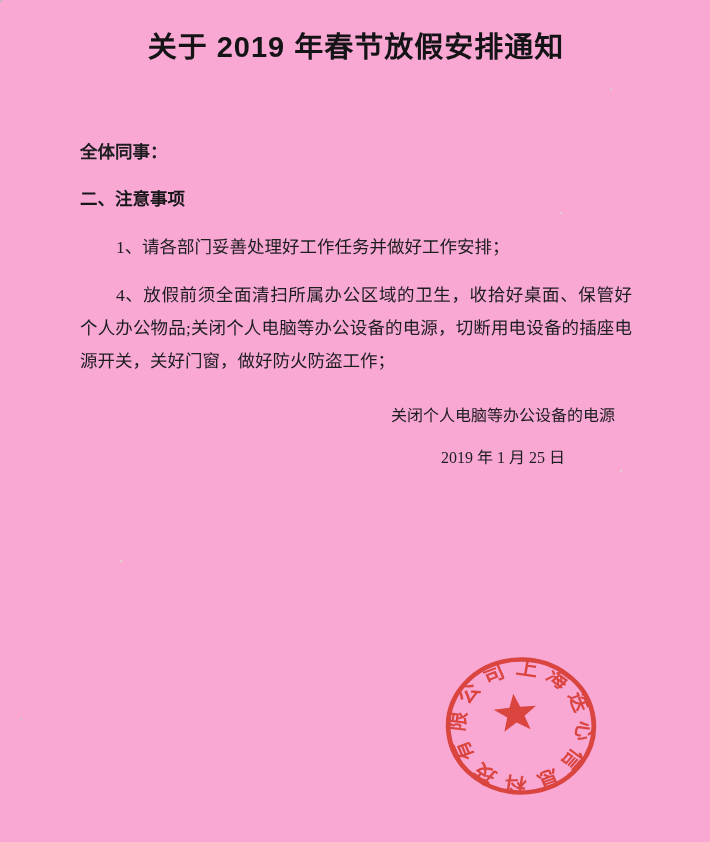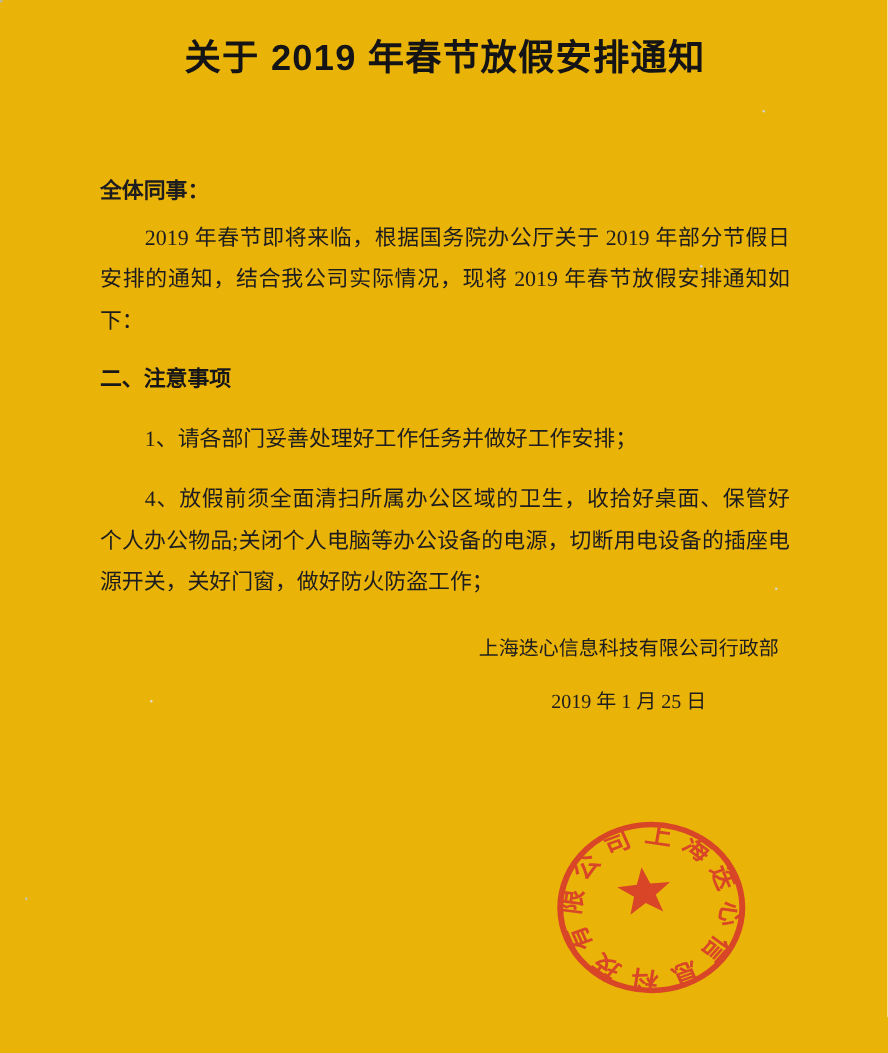--- a/index.html
+++ b/index.html
@@ -1,20 +1,20 @@
 <!DOCTYPE html>
 <html lang="zh-CN"><head>
 <meta charset="utf-8">
 <style>
   html,body{margin:0;padding:0;background:#ffffff;}
   .page{
     position:relative;
     width:710px;height:842px;
     margin:0 auto;
-    background:#eab308;
+    background:#f9a8d4;
     overflow:hidden;
     color:#1d1d20;
     font-family:"Liberation Serif","DejaVu Serif",serif;
   }
   .doc{
     position:relative;
     box-sizing:border-box;
     width:100%;height:100%;
     padding:14px 78px 0 80px;
   }
@@ -77,29 +77,28 @@
 
 <div class="page">
   <div class="speck"></div>
 
   <div class="doc">
 
     <h1 class="title">关于 2019 年春节放假安排通知</h1>
 
     <p class="salutation">全体同事：</p>
 
-    <p class="para">2019 年春节即将来临，根据国务院办公厅关于 2019 年部分节假日安排的通知，结合我公司实际情况，现将 2019 年春节放假安排通知如下：</p>
 
 
     <p class="heading">二、注意事项</p>
     <p class="para tight">1、请各部门妥善处理好工作任务并做好工作安排；</p>
     <p class="para tight">4、放假前须全面清扫所属办公区域的卫生，收拾好桌面、保管好个人办公物品;关闭个人电脑等办公设备的电源，切断用电设备的插座电源开关，关好门窗，做好防火防盗工作；</p>
 
     <div class="sign-block">
-      <p class="sign-line">上海迭心信息科技有限公司行政部</p>
+      <p class="sign-line">关闭个人电脑等办公设备的电源</p>
       <p class="date-line">2019 年 1 月 25 日</p>
     </div>
   </div>
 
   <svg class="seal" viewBox="0 0 200 200" preserveAspectRatio="none" aria-hidden="true">
     <defs>
       <path id="seal-ring-path" d="M 100 30 A 70 70 0 1 1 99.95 30"></path>
     </defs>
     <g transform="rotate(-6 100 100)">
       <circle cx="100" cy="100" r="91" fill="none" stroke-width="6" stroke="#d6382c"></circle>

